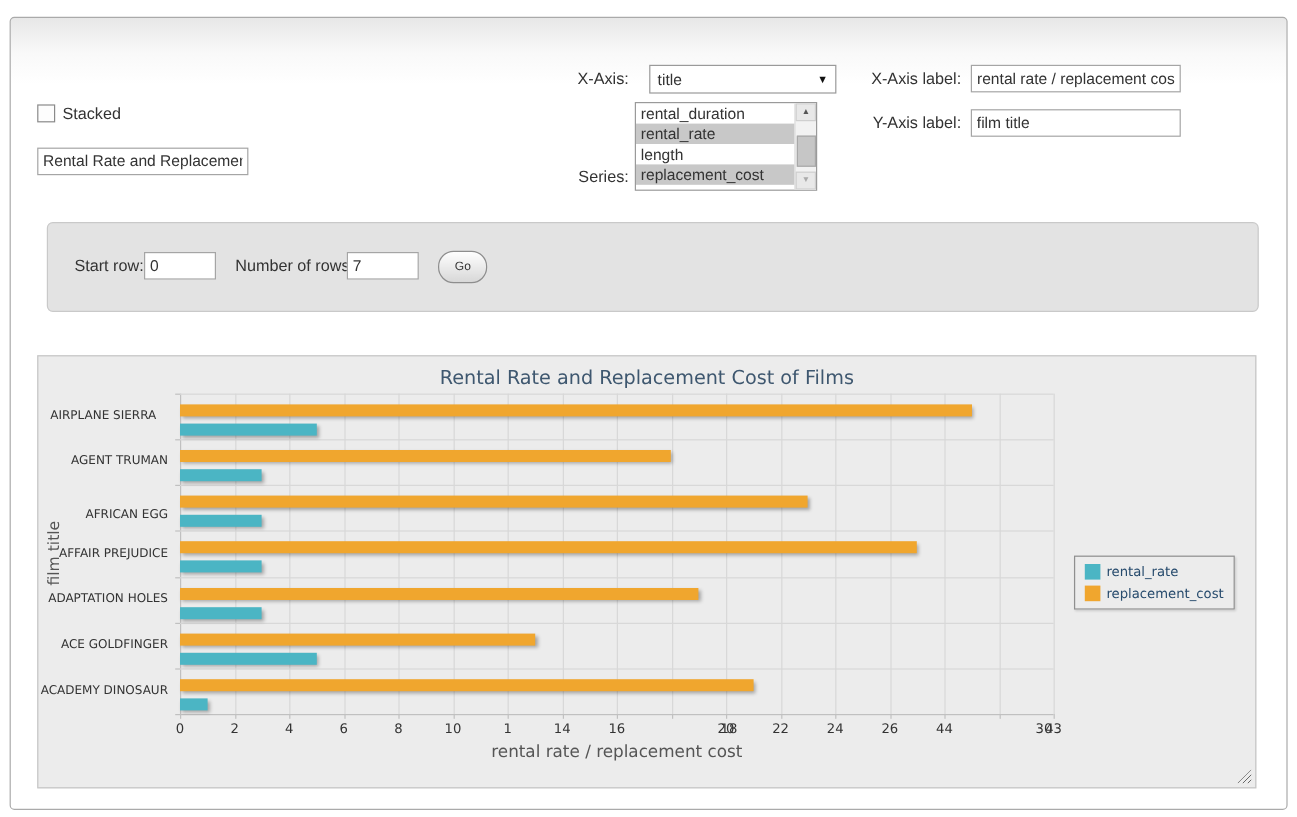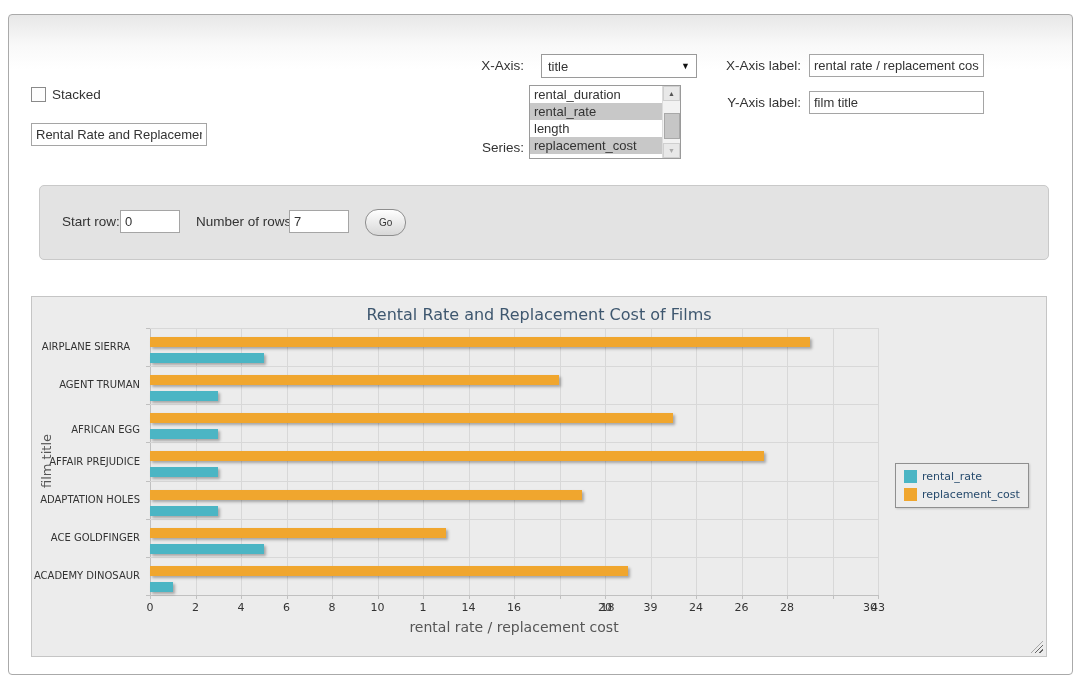--- a/index.html
+++ b/index.html
@@ -201,27 +201,27 @@
           <div class="x-tick-label" style="left: 391px;">1</div>
           <div class="x-tick" style="left: 436.5px;"></div>
           <div class="x-tick-label" style="left: 436.5px;">14</div>
           <div class="x-tick" style="left: 482px;"></div>
           <div class="x-tick-label" style="left: 482px;">16</div>
           <div class="x-tick" style="left: 527.5px;"></div>
           <div class="x-tick-label" style="left: 527.5px; margin-left: 48px;">18</div>
           <div class="x-tick" style="left: 573px;"></div>
           <div class="x-tick-label" style="left: 573px;">20</div>
           <div class="x-tick" style="left: 618.5px;"></div>
-          <div class="x-tick-label" style="left: 618.5px;">39</div>
+          <div class="x-tick-label" style="left: 618.5px;">22</div>
           <div class="x-tick" style="left: 664px;"></div>
           <div class="x-tick-label" style="left: 664px;">24</div>
           <div class="x-tick" style="left: 709.5px;"></div>
           <div class="x-tick-label" style="left: 709.5px;">26</div>
           <div class="x-tick" style="left: 755px;"></div>
-          <div class="x-tick-label" style="left: 755px;">28</div>
+          <div class="x-tick-label" style="left: 755px;">44</div>
           <div class="x-tick" style="left: 800.5px;"></div>
           <div class="x-tick-label" style="left: 838px;">30</div>
           <div class="x-tick" style="left: 846px;"></div>
           <div class="x-tick-label" style="left: 846px;">43</div>
           <div class="cat-tick" style="top: 31px;"></div>
           <div class="cat-tick" style="top: 69.1429px;"></div>
           <div class="cat-tick" style="top: 107.286px;"></div>
           <div class="cat-tick" style="top: 145.429px;"></div>
           <div class="cat-tick" style="top: 183.571px;"></div>
           <div class="cat-tick" style="top: 221.714px;"></div>

